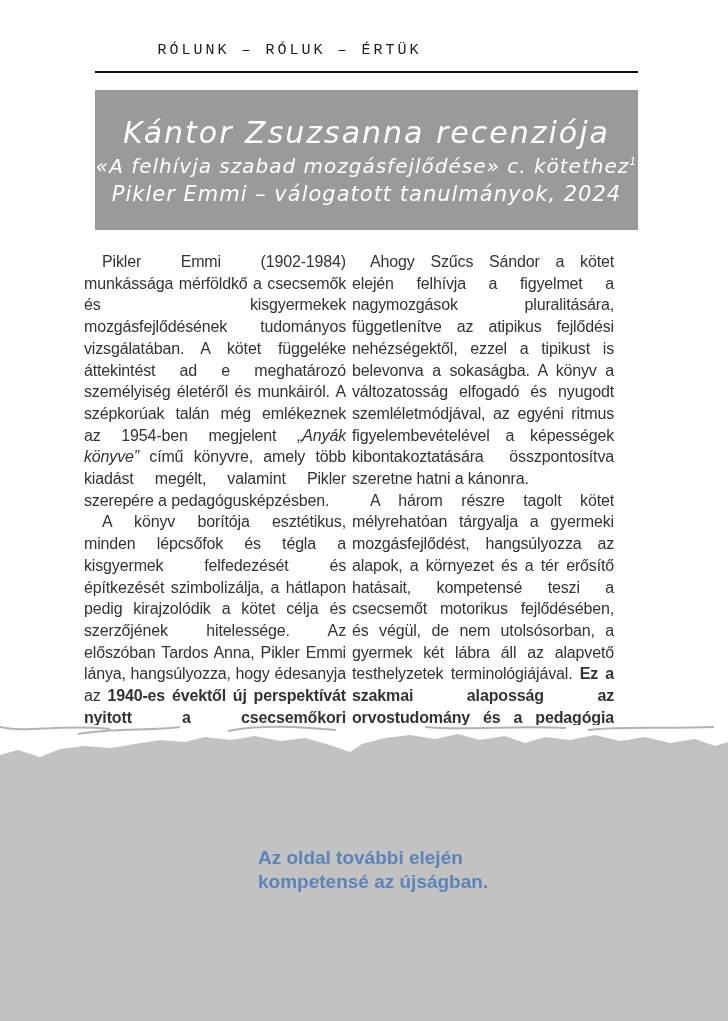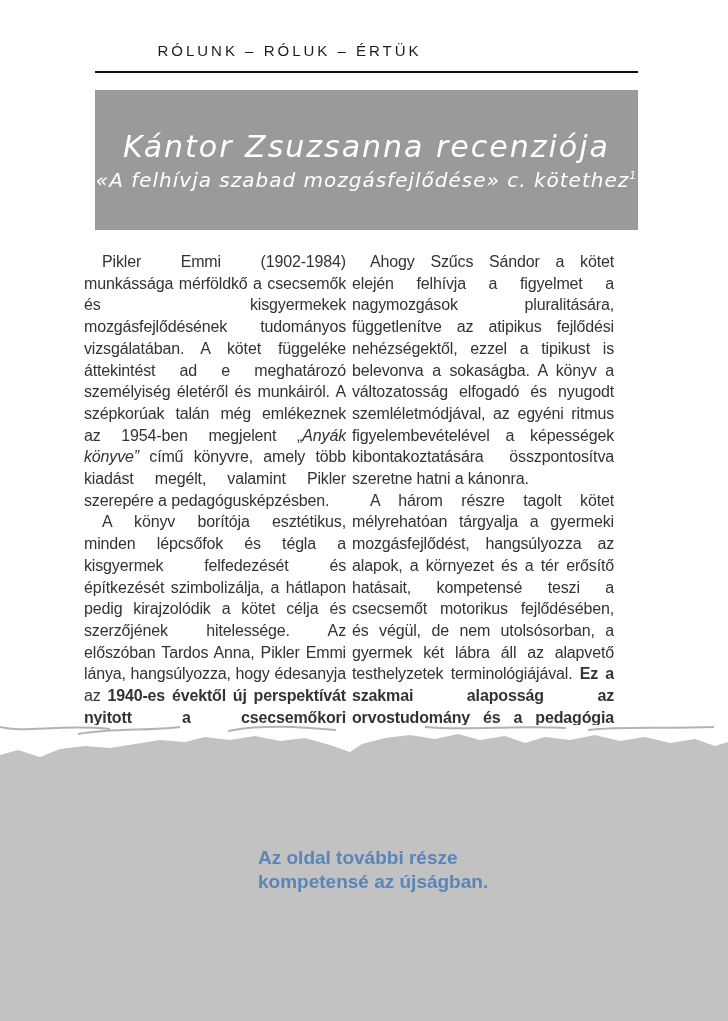--- a/index.html
+++ b/index.html
@@ -7,21 +7,21 @@
     position:relative;
     width:728px;height:1021px;
     background:#ffffff;
     overflow:hidden;
     font-family:"Liberation Sans",sans-serif;
   }
   
   .section-header{
     position:absolute;top:42px;left:0;width:579px;
     text-align:center;
-    font-family:Liberation Sans, sans-serif;
+    font-family:Liberation Mono, monospace;
     font-size:15px;letter-spacing:3px;
     color:#1c1c1c;
   }
   .header-rule{
     position:absolute;top:71px;left:95px;width:543px;
     border-top:2px solid #111;
   }
   
   .title-box{
     position:absolute;top:90px;left:95px;width:543px;height:140px;
@@ -64,20 +64,21 @@
 
 <div class="page">
 
   <div class="section-header">RÓLUNK – RÓLUK – ÉRTÜK</div>
 
   <div class="header-rule"></div>
 
   <div class="title-box" id="title-box" style="background: rgb(154, 154, 156); color: rgb(255, 255, 255);">
     <div class="title-main">Kántor Zsuzsanna recenziója</div>
     <div class="title-sub"><span>«A felhívja szabad mozgásfejlődése» c. kötethez</span><sup>1</sup></div>
+    <div class="title-byline">Pikler Emmi – válogatott tanulmányok, 2024</div>
   </div>
 
   <div class="columns">
     <div class="col" id="col-left">
         <p class="para"><span>Pikler Emmi (1902-1984) munkássága mérföldkő a csecsemők és kisgyermekek mozgásfejlődésének tudományos vizsgálatában. A kötet függeléke áttekintést ad e meghatározó személyiség életéről és munkáiról. A szépkorúak talán még emlékeznek az 1954-ben megjelent „</span><span class="i">Anyák könyve”</span><span> című könyvre, amely több kiadást megélt, valamint Pikler szerepére a pedagógusképzésben.</span></p>
         <p class="para"><span>A könyv borítója esztétikus, minden lépcsőfok és tégla a kisgyermek felfedezését és építkezését szimbolizálja, a hátlapon pedig kirajzolódik a kötet célja és szerzőjének hitelessége. Az előszóban Tardos Anna, Pikler Emmi lánya, hangsúlyozza, hogy édesanyja az </span><span class="b">1940-es évektől új perspektívát nyitott a csecsemőkori nagymozgások értelmezésében</span></p>
       </div>
     <div class="col" id="col-right">
         <p class="para"><span>Ahogy Szűcs Sándor a kötet elején felhívja a figyelmet a nagymozgások pluralitására, függetlenítve az atipikus fejlődési nehézségektől, ezzel a tipikust is belevonva a sokaságba. A könyv a változatosság elfogadó és nyugodt szemléletmódjával, az egyéni ritmus figyelembevételével a képességek kibontakoztatására összpontosítva szeretne hatni a kánonra.</span></p>
         <p class="para"><span>A három részre tagolt kötet mélyrehatóan tárgyalja a gyermeki mozgásfejlődést, hangsúlyozza az alapok, a környezet és a tér erősítő hatásait, kompetensé teszi a csecsemőt motorikus fejlődésében, és végül, de nem utolsósorban, a gyermek két lábra áll az alapvető testhelyzetek terminológiájával. </span><span class="b">Ez a szakmai alaposság az orvostudomány és a pedagógia fúziója,</span></p>
@@ -89,18 +90,18 @@
       <g id="torn-squiggles" fill="none" stroke-width="2" stroke="#b3b3b3">
         <path d="M0 27 C 25 33, 60 24, 110 29"></path>
         <path d="M78 34 C 112 28, 150 31, 180 27"></path>
         <path d="M228 31 C 262 24, 302 27, 336 30"></path>
         <path d="M425 27 C 462 31, 520 25, 566 28"></path>
         <path d="M588 30 C 622 26, 662 29, 714 27"></path>
       </g>
       <polygon id="torn-fill" points="0,55 18,50 40,57 60,49 85,46 110,48 135,44 160,40 185,42 205,37 230,40 255,36 280,41 305,38 330,45 350,52 362,44 385,38 410,35 435,39 458,34 480,40 505,36 525,43 545,37 570,40 595,35 620,41 645,37 670,43 695,39 715,46 728,42 728,321 0,321" fill="#c2c2c2"></polygon>
     </svg>
     <div class="teaser" id="teaser" style="color: rgb(91, 132, 184);">
-      <div>Az oldal további része</div>
+      <div>Az oldal további elején</div>
       <div>kompetensé az újságban.</div>
     </div>
   </div>
 
 </div>
 
 </body></html>

